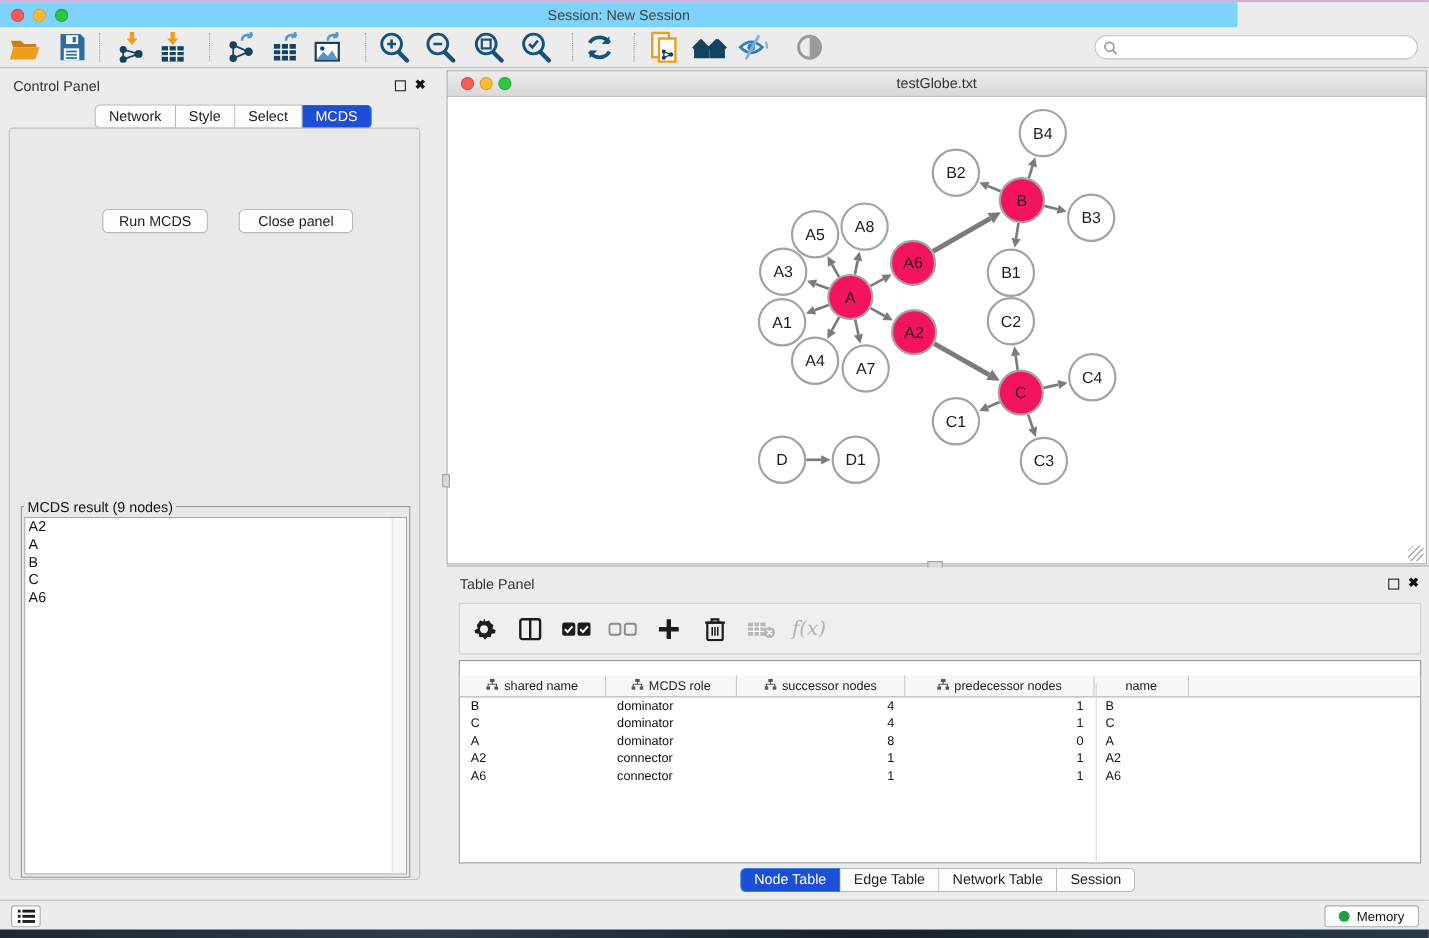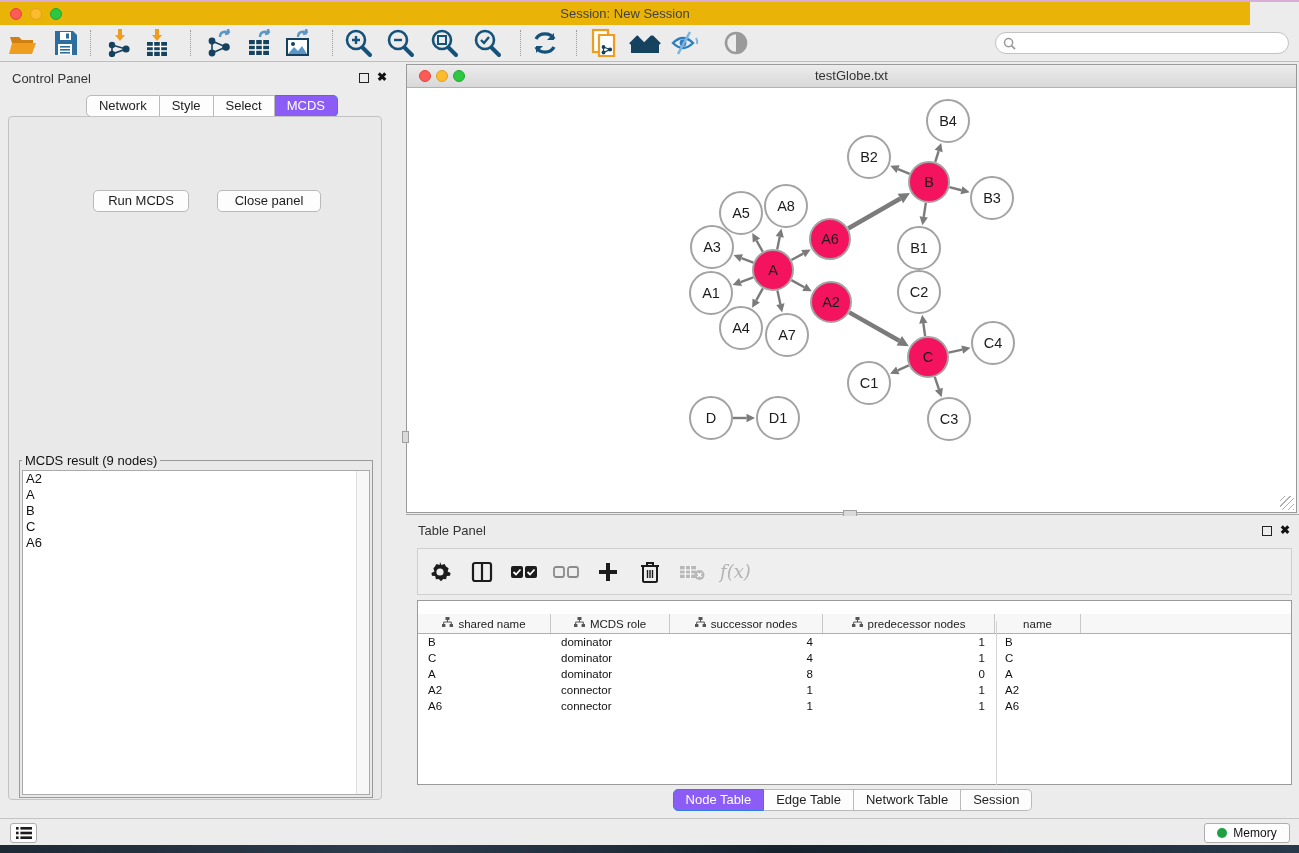--- a/index.html
+++ b/index.html
@@ -2,21 +2,21 @@
 <html><head>
 <meta charset="utf-8">
 <style>
   * { margin:0; padding:0; box-sizing:border-box; }
   html,body { width:1299px; height:853px; overflow:hidden; }
   body { font-family:"Liberation Sans", sans-serif; background:#ececec; position:relative; }
   .abs { position:absolute; }
 
   
   .menustrip { left:0; top:0; width:1299px; height:2px; background:#d9aed6; }
-  .titlebar { left:0; top:2px; width:1250px; height:23px; background:#eab308; }
+  .titlebar { left:0; top:2px; width:1125px; height:23px; background:#7dd3fc; }
   .titlebar .apptitle { width:100%; text-align:center; font-size:13px; color:#434343; line-height:23px; }
   .tl { width:12px; height:12px; border-radius:50%; top:6px; }
   .tl.red { background:#fc5b57; border:1px solid #e2443f; }
   .tl.yellow { background:#fdbc2e; border:1px solid #dfa023; }
   .tl.green { background:#2bc840; border:1px solid #22a734; }
 
   
   .toolbar { left:0; top:25px; width:1299px; height:37px; background:#ececec; border-bottom:1px solid #bdbdbd; }
   .tbi { position:absolute; top:3px; width:34px; height:30px; display:flex; align-items:center; justify-content:center; cursor:default; }
   .tbsep { position:absolute; top:5px; height:26px; width:0; border-left:1px dotted #9a9a9a; }
@@ -26,21 +26,21 @@
   
   .control-panel { left:0; top:64px; width:390px; height:753px; background:#ececec; }
   .panel-head { position:absolute; left:0; top:0; width:100%; height:28px; }
   .panel-title { position:absolute; left:12px; top:7px; font-size:13px; color:#333; }
   .float-ico { position:absolute; width:10px; height:10px; border:1.5px solid #222; top:9px; }
   .close-ico { position:absolute; top:6px; font-size:12px; font-weight:bold; color:#111; }
   .seg-tabs { display:inline-flex; }
   .seg { font-size:13px; color:#222; background:#fdfdfd; border:1px solid #b9b9b9; border-left:none; padding:2px 12px; line-height:16px; }
   .seg:first-child { border-left:1px solid #b9b9b9; border-radius:5px 0 0 5px; }
   .seg:last-child { border-radius:0 5px 5px 0; }
-  .seg.sel { background:#8b5cf6; border-color:#2f7fdd; color:#fff; }
+  .seg.sel { background:#1d4ed8; border-color:#2f7fdd; color:#fff; }
   .cp-tabs { position:absolute; left:0; top:31px; width:100%; text-align:center;margin-left:17px; }
   .cp-box { position:absolute; left:8px; top:52px; width:374px; height:684px; background:#e9e9e9; border:1px solid #c3c3c3; border-radius:4px; }
   .opt-label { position:absolute; left:0; top:14px; width:100%; text-align:center; font-size:13px; color:#1d1d1d; }
   .dropdown { position:absolute; left:35px; top:39px; width:313px; height:23px; background:#fff; border:1px solid #b5b5b5; border-radius:4px; display:flex; align-items:center; }
   .dropdown .dd-text { flex:1; font-size:13px; color:#111; padding-left:8px; white-space:nowrap; }
   .dd-stepper { width:19px; height:21px; border-radius:0 3px 3px 0; background:linear-gradient(#6db1fb,#2d7ae8); display:flex; flex-direction:column; align-items:center; justify-content:center; gap:2px; }
   .tri-up { width:0; height:0; border-left:4px solid transparent; border-right:4px solid transparent; border-bottom:5px solid #fff; }
   .tri-dn { width:0; height:0; border-left:4px solid transparent; border-right:4px solid transparent; border-top:5px solid #fff; }
   .cp-btn { position:absolute; top:73px; height:22px; background:#fdfdfd; border:1px solid #b9b9b9; border-radius:5px; font-size:13px; color:#1d1d1d; text-align:center; line-height:20px; }
   .mcds-fieldset { position:absolute; left:10px; top:336px; width:354px; height:345px; border:1px solid #9a9a9a; }

